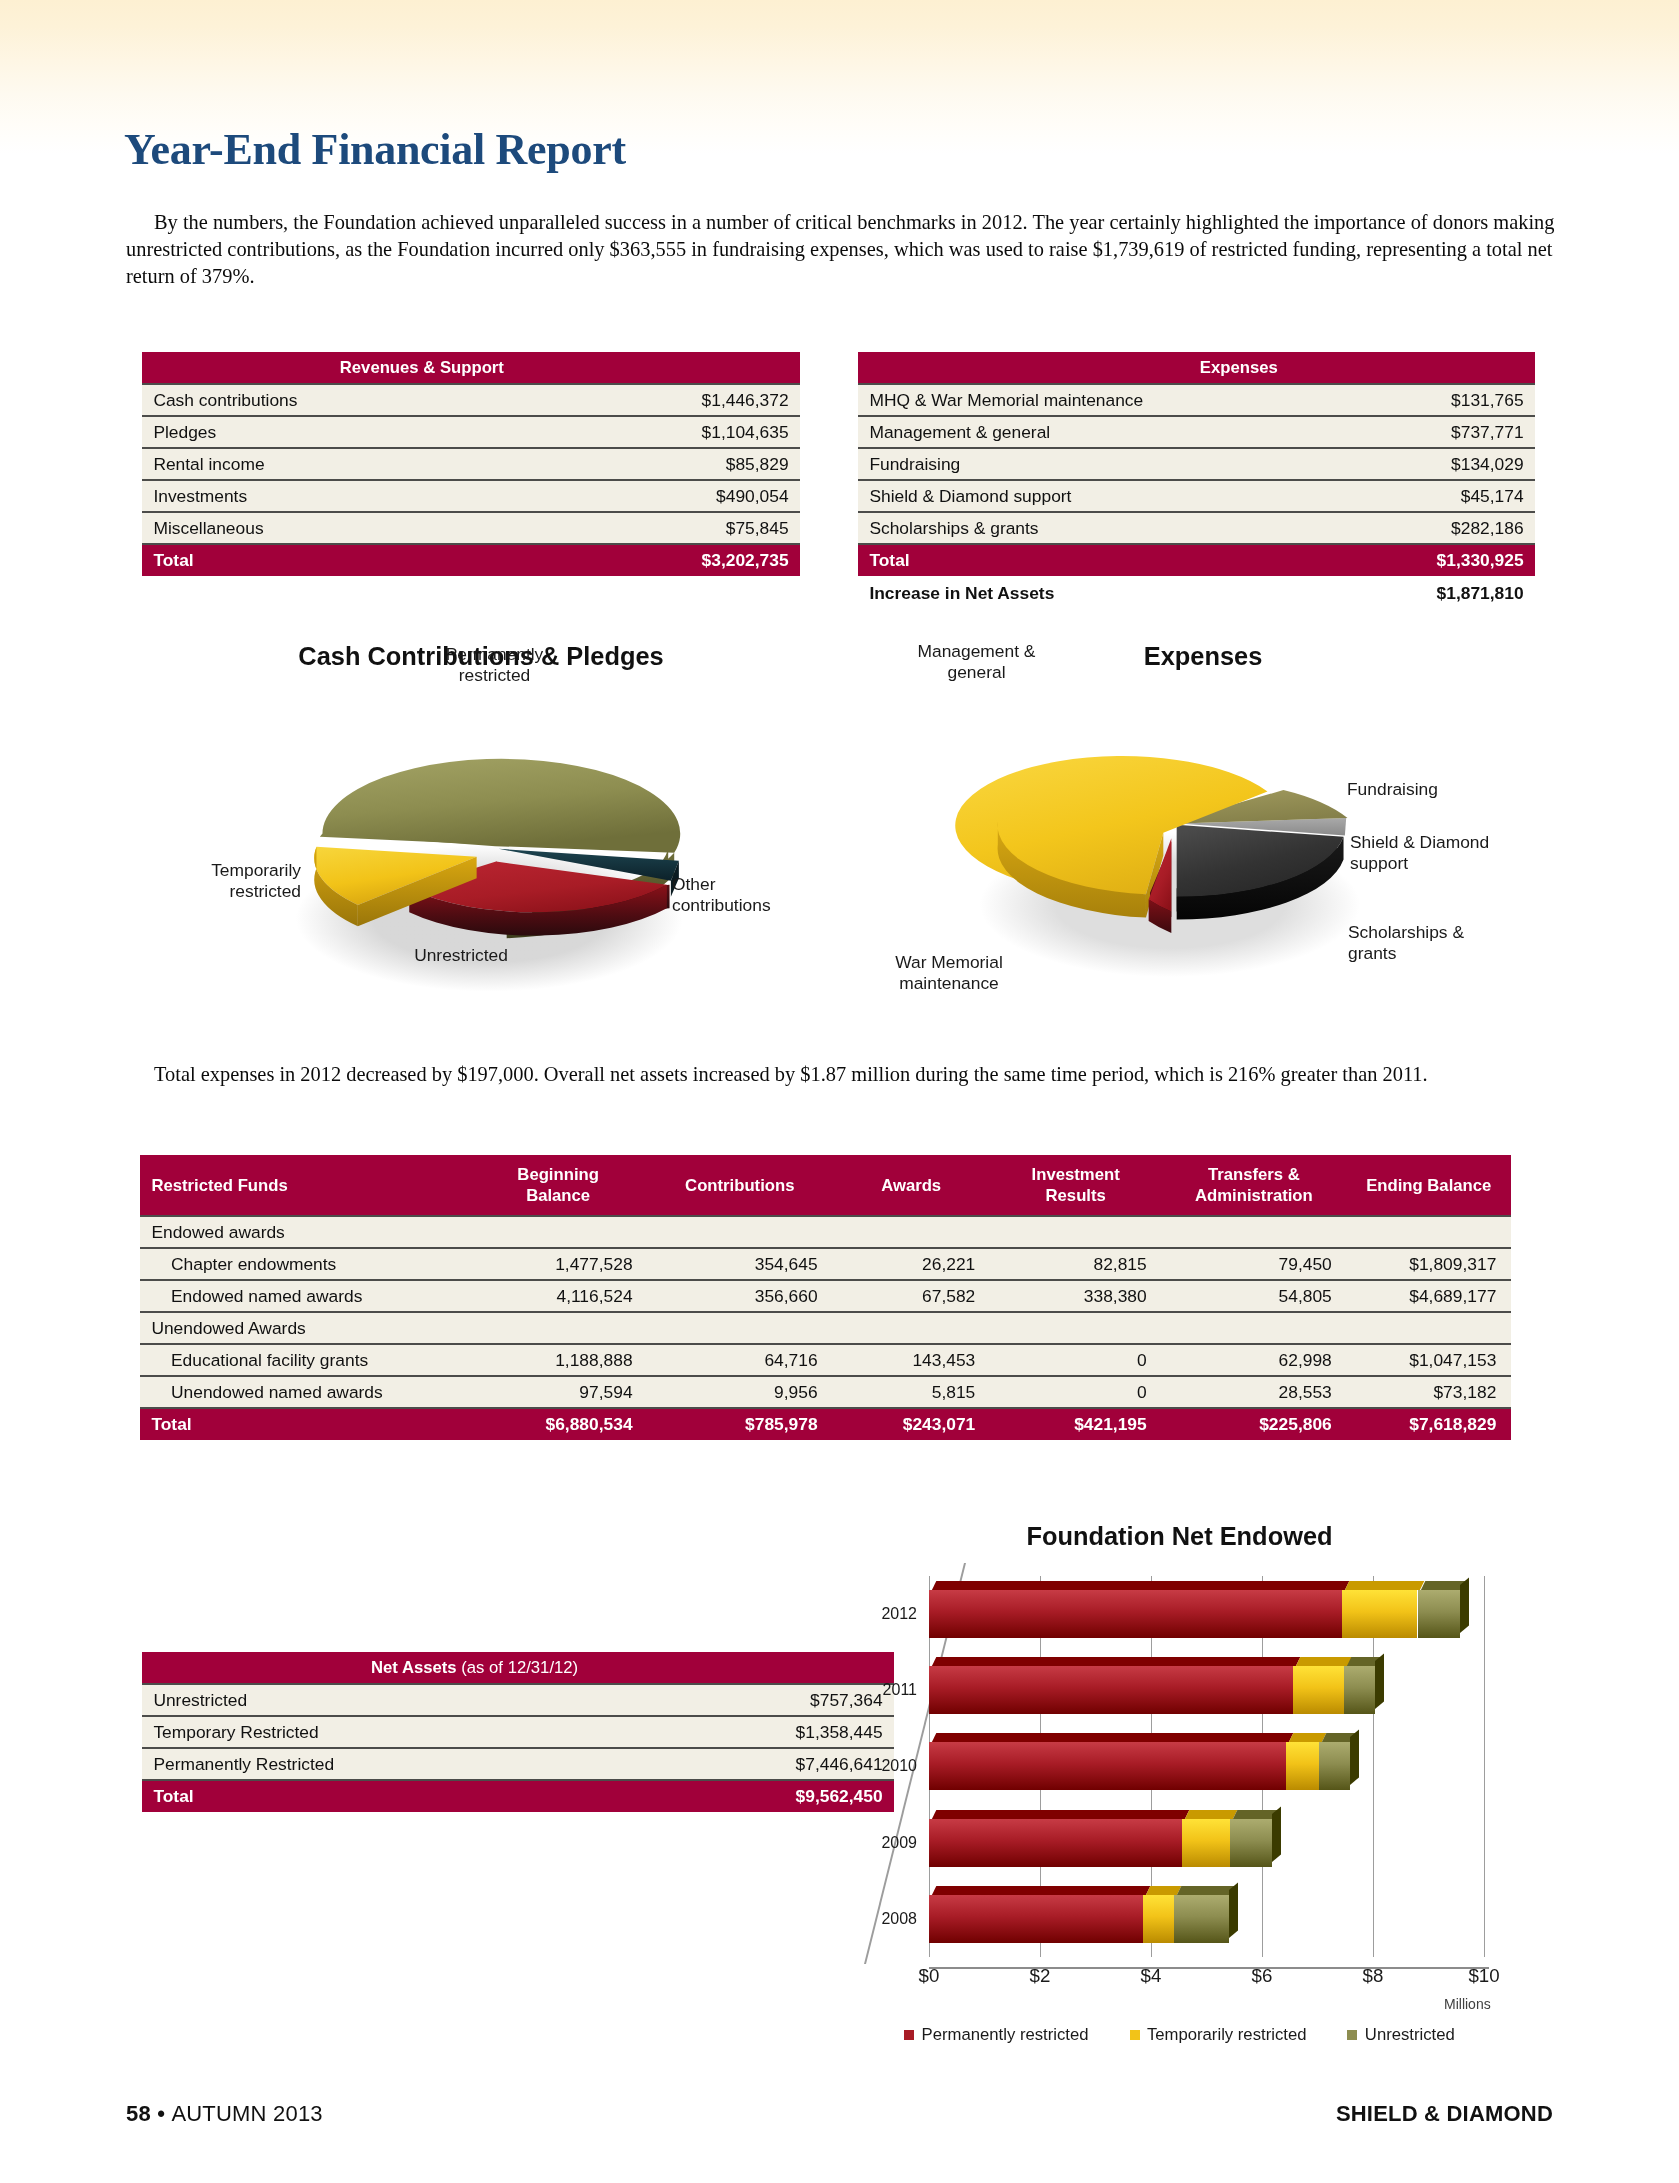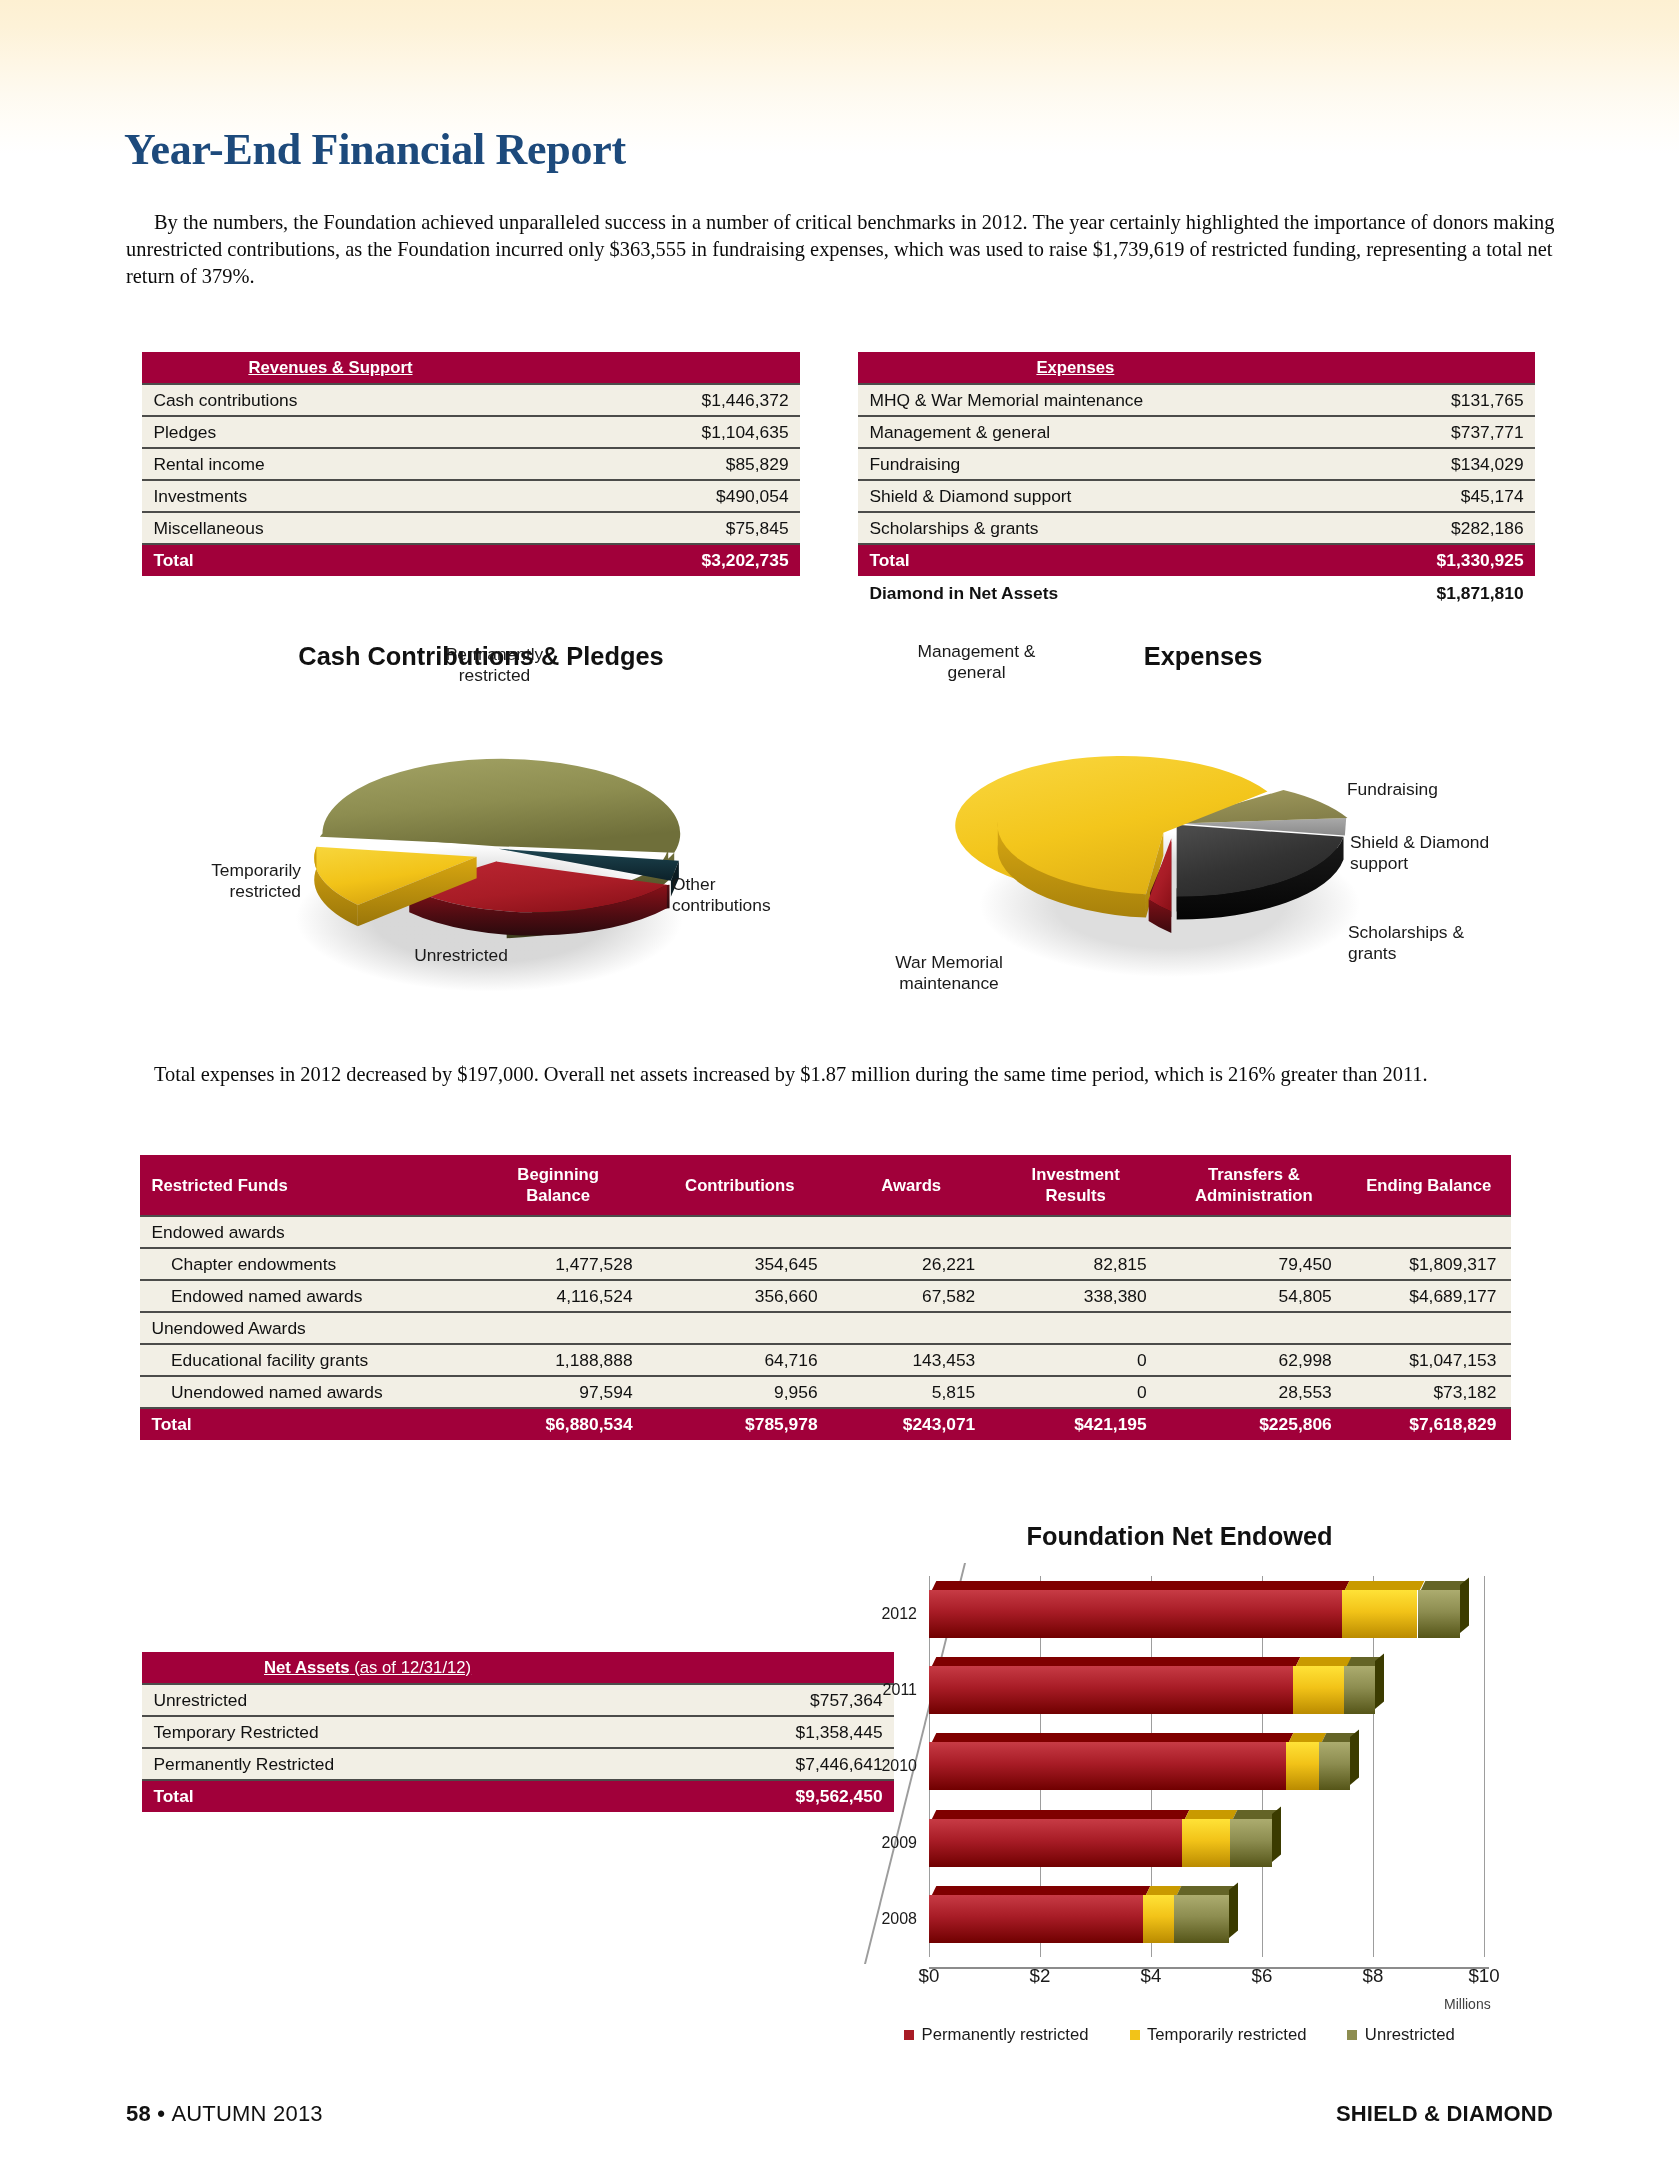--- a/index.html
+++ b/index.html
@@ -84,21 +84,21 @@
   }
 
   .tbl-header-row td {
     background: #a1003a;
     color: #ffffff;
     font-weight: 700;
     font-size: 16.7px;
     height: 32px;
     vertical-align: middle;
   }
-  .tbl-header-row td.lbl { padding-left: 15px; text-align: center; text-decoration: underline; }
+  .tbl-header-row td.lbl { padding-left: 15px; text-align: right; }
   .tbl-header-row td.val { padding-right: 11.4px; text-align: right; }
 
   .tbl-row td {
     background: #f2efe5;
     color: #111111;
     font-size: 17.4px;
     height: 32px;
     vertical-align: middle;
     border-top: 2px solid #4c4c4a;
   }
@@ -409,21 +409,21 @@
       </tr>
       <tr class="tbl-row">
         <td class="lbl">Scholarships &amp; grants</td>
         <td class="val">$282,186</td>
       </tr>
       <tr class="tbl-total-row">
         <td class="lbl">Total</td>
         <td class="val">$1,330,925</td>
       </tr>
       <tr class="tbl-after-row">
-        <td class="lbl">Diamond in Net Assets</td>
+        <td class="lbl">Increase in Net Assets</td>
         <td class="val">$1,871,810</td>
       </tr>
     </tbody>
   </table>
 
   <div class="chart-title" id="pie1-title">Cash Contributions &amp; Pledges</div>
 
   <div class="pie-wrap" id="pie1-wrap">
     <svg width="468" height="287" viewBox="0 0 700 430">
       <defs>

